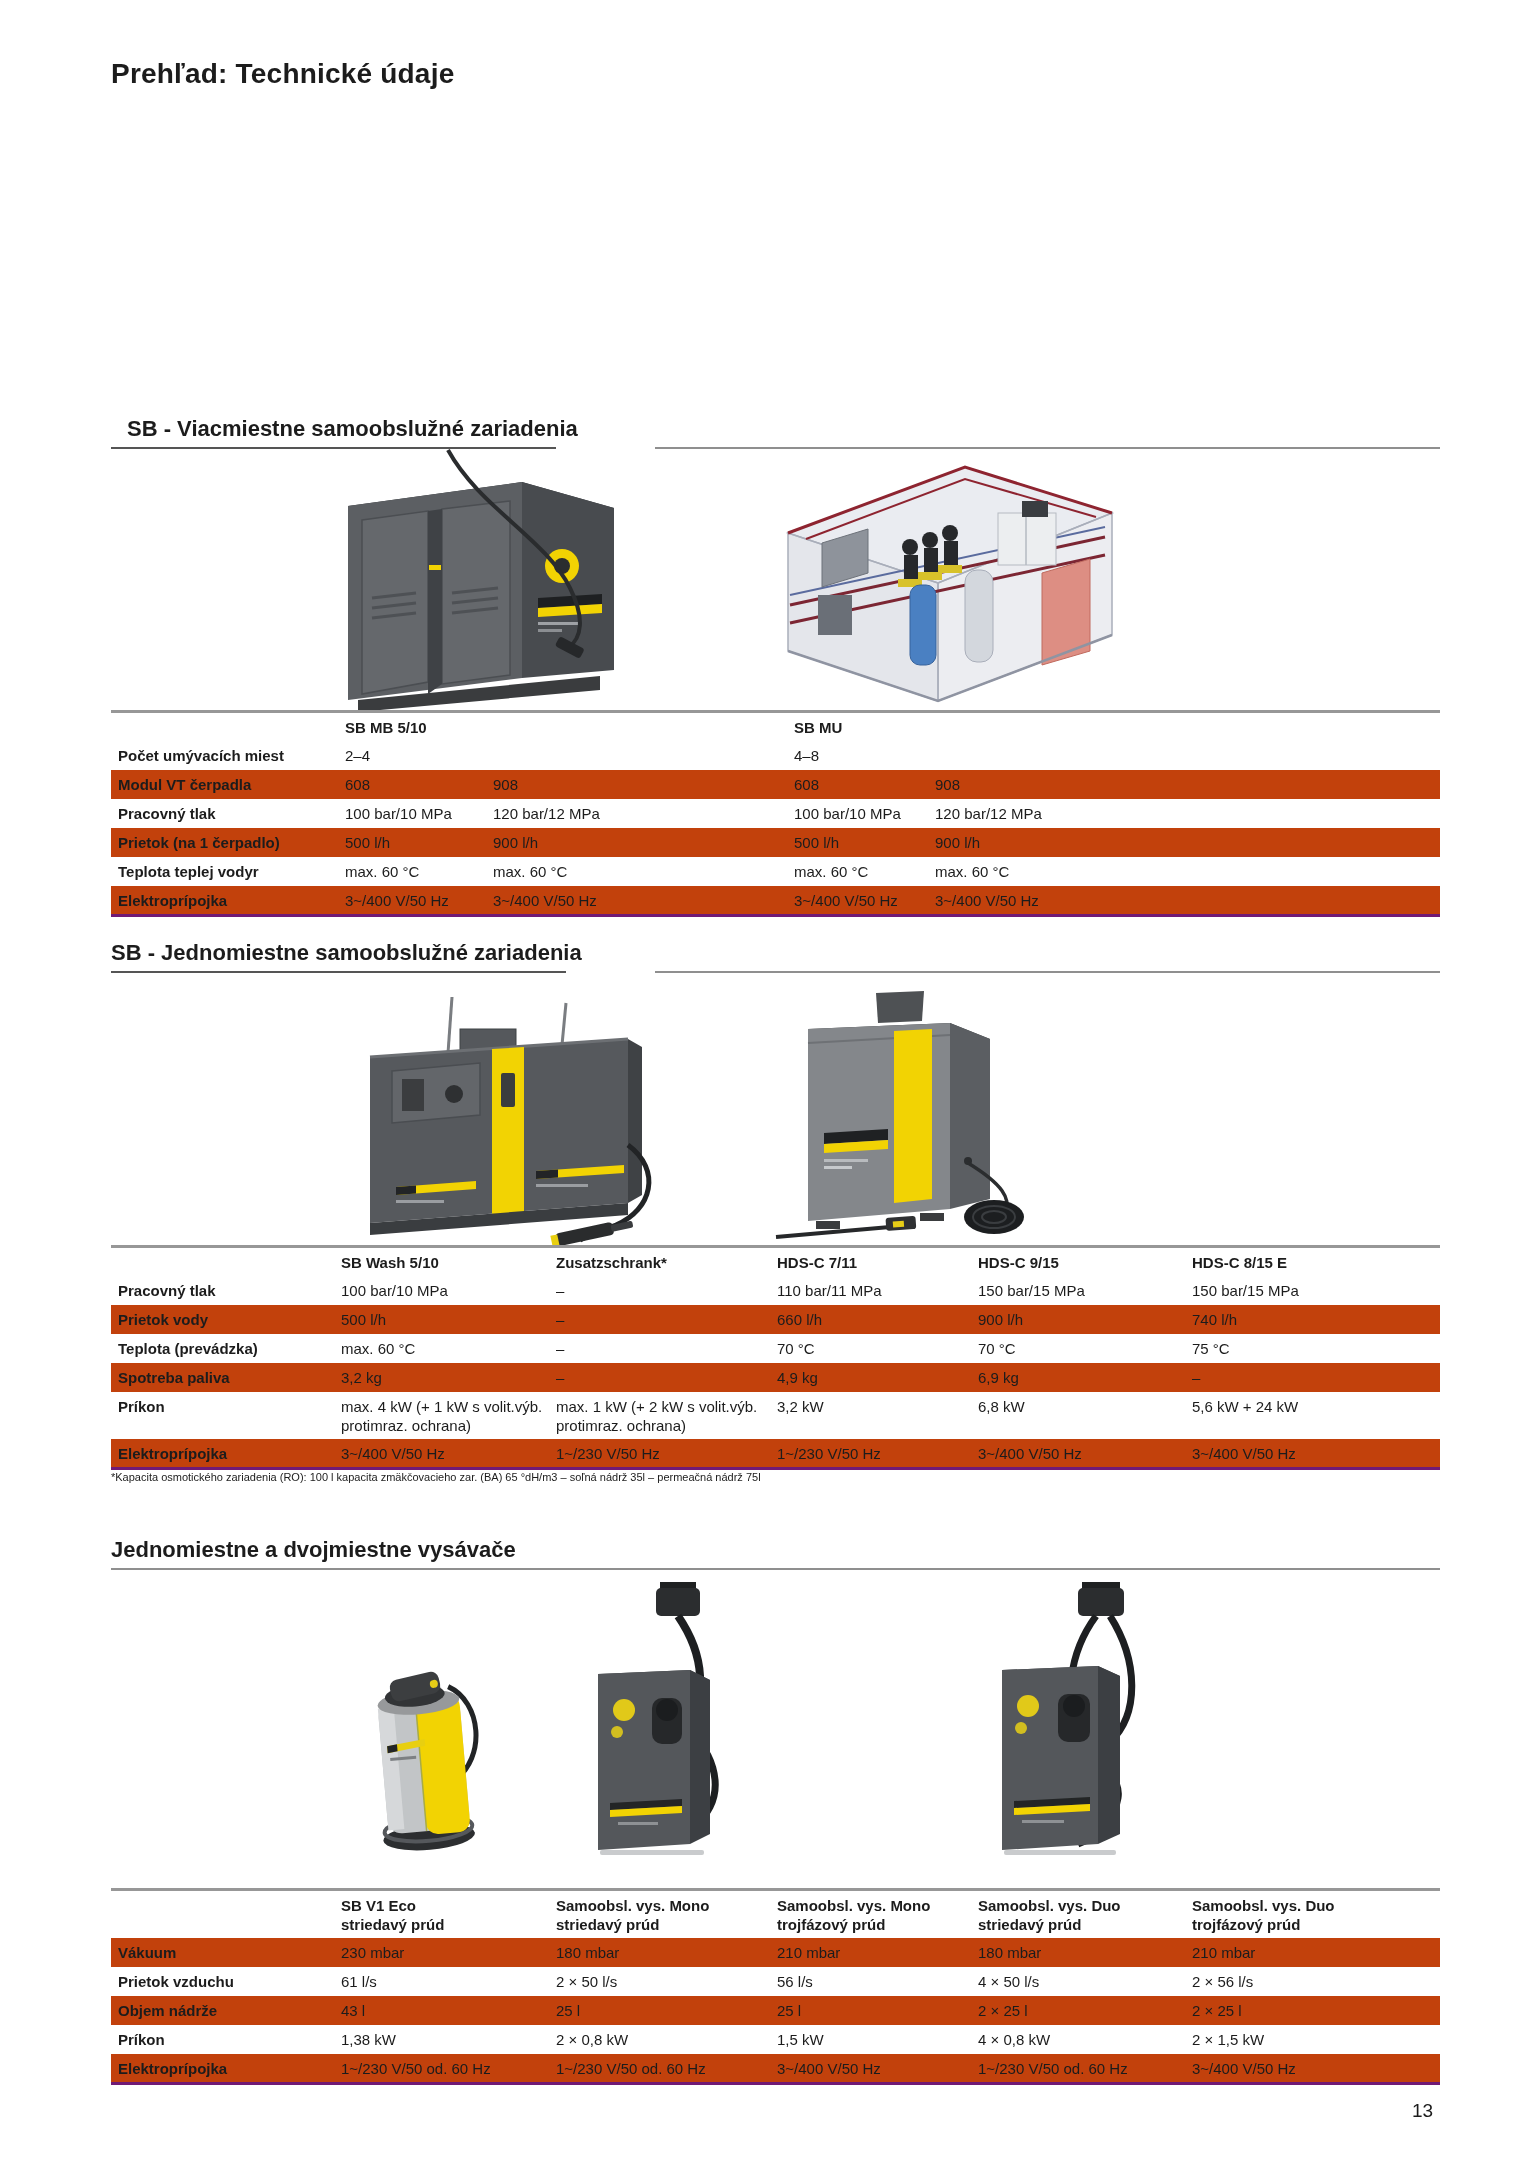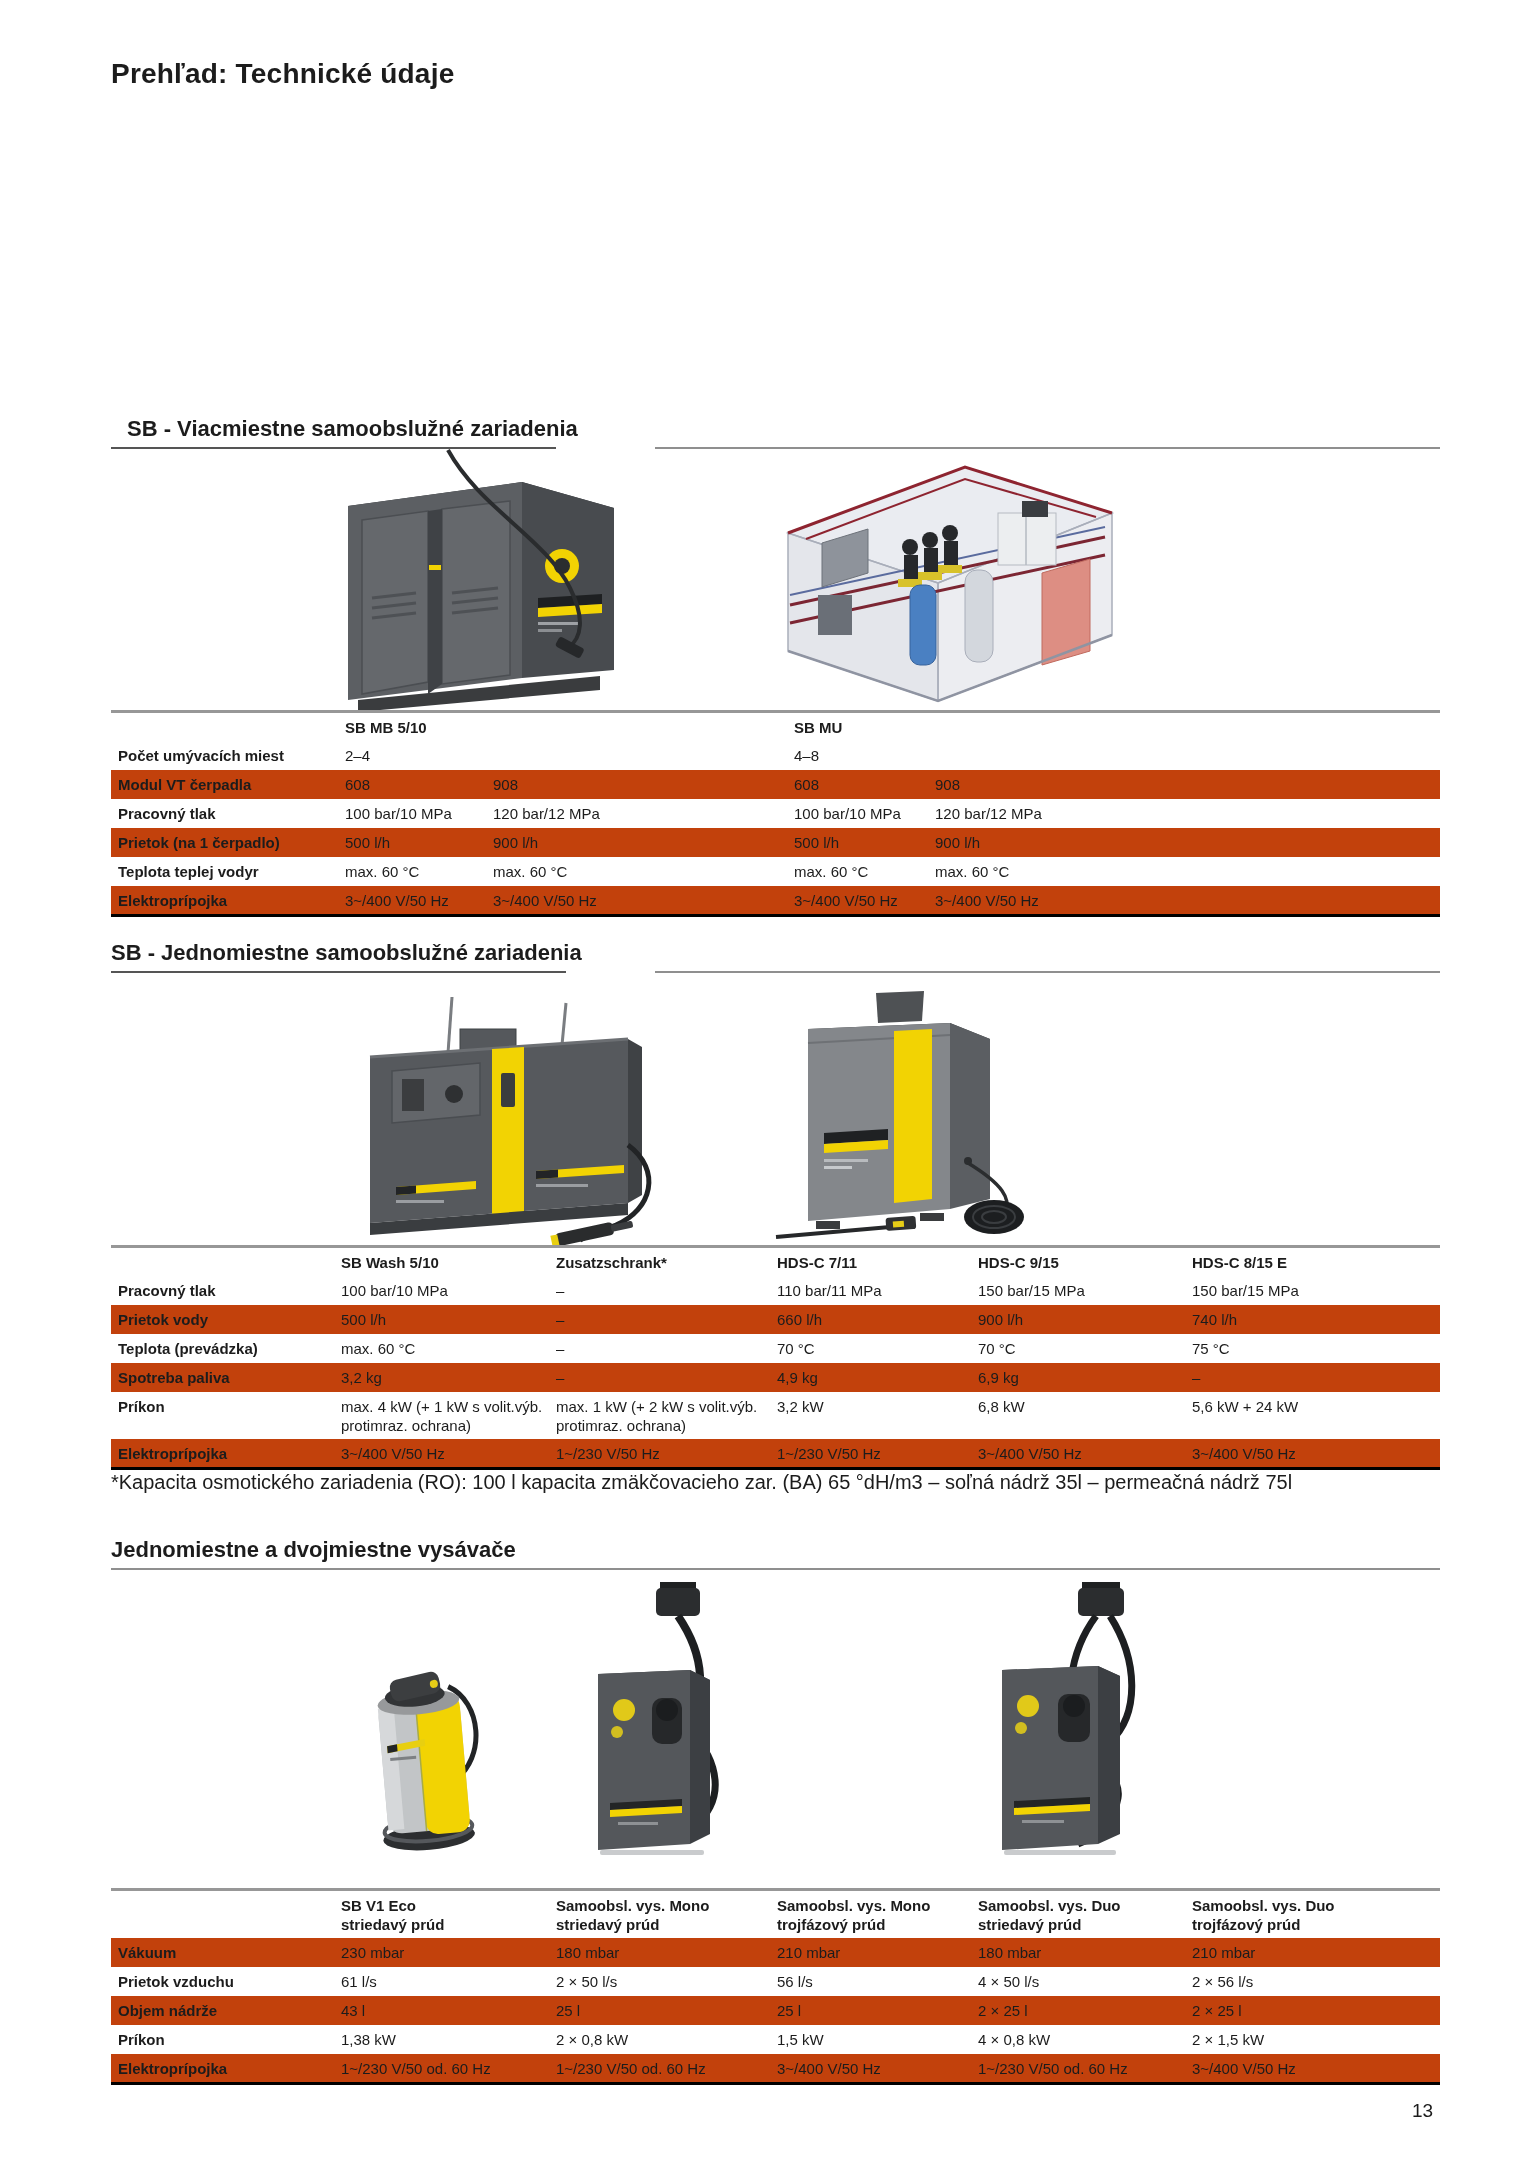--- a/index.html
+++ b/index.html
@@ -14,37 +14,37 @@
   .title { left:111px; top:58px; font-size:28px; font-weight:bold; letter-spacing:0.2px; }
 
   .sec-heading { font-size:22px; font-weight:bold; white-space:nowrap; }
   .rule { height:2px; background:#555555; }
   .rule.light { background:#8f8f8f; }
 
   table.spec {
     position:absolute; left:111px; width:1329px;
     border-collapse:collapse; table-layout:fixed;
     font-size:15px; line-height:19px;
-    border-top:3px solid #979797; border-bottom:3px solid #000000;
+    border-top:3px solid #979797; border-bottom:3px solid #701a75;
   }
   table.spec tr.head th {
     text-align:left; font-weight:bold; vertical-align:top;
     padding:5px 8px 4px 0; white-space:pre-line;
   }
   table.spec th.rowlabel {
     text-align:left; font-weight:bold; vertical-align:top;
     padding:5px 8px 4px 7px;
   }
   table.spec td {
     text-align:left; vertical-align:top; padding:5px 8px 4px 0;
   }
   table.spec tr { height:29px; }
   table.spec tr.shaded { background:#c2410c; }
 
-  .footnote { font-size:20px; color:#1c1c1c; }
+  .footnote { font-size:11px; color:#1c1c1c; }
   .page-number { font-size:19px; color:#1c1c1c;margin-top:12px; }
 
   .img-wrap svg { display:block; }
 </style>
 </head>
 <body>
 
 <h1 class="abs title">Prehľad: Technické údaje</h1>
 
 <h2 class="abs sec-heading" style="left:127px; top:416px;">SB - Viacmiestne samoobslužné zariadenia</h2>

